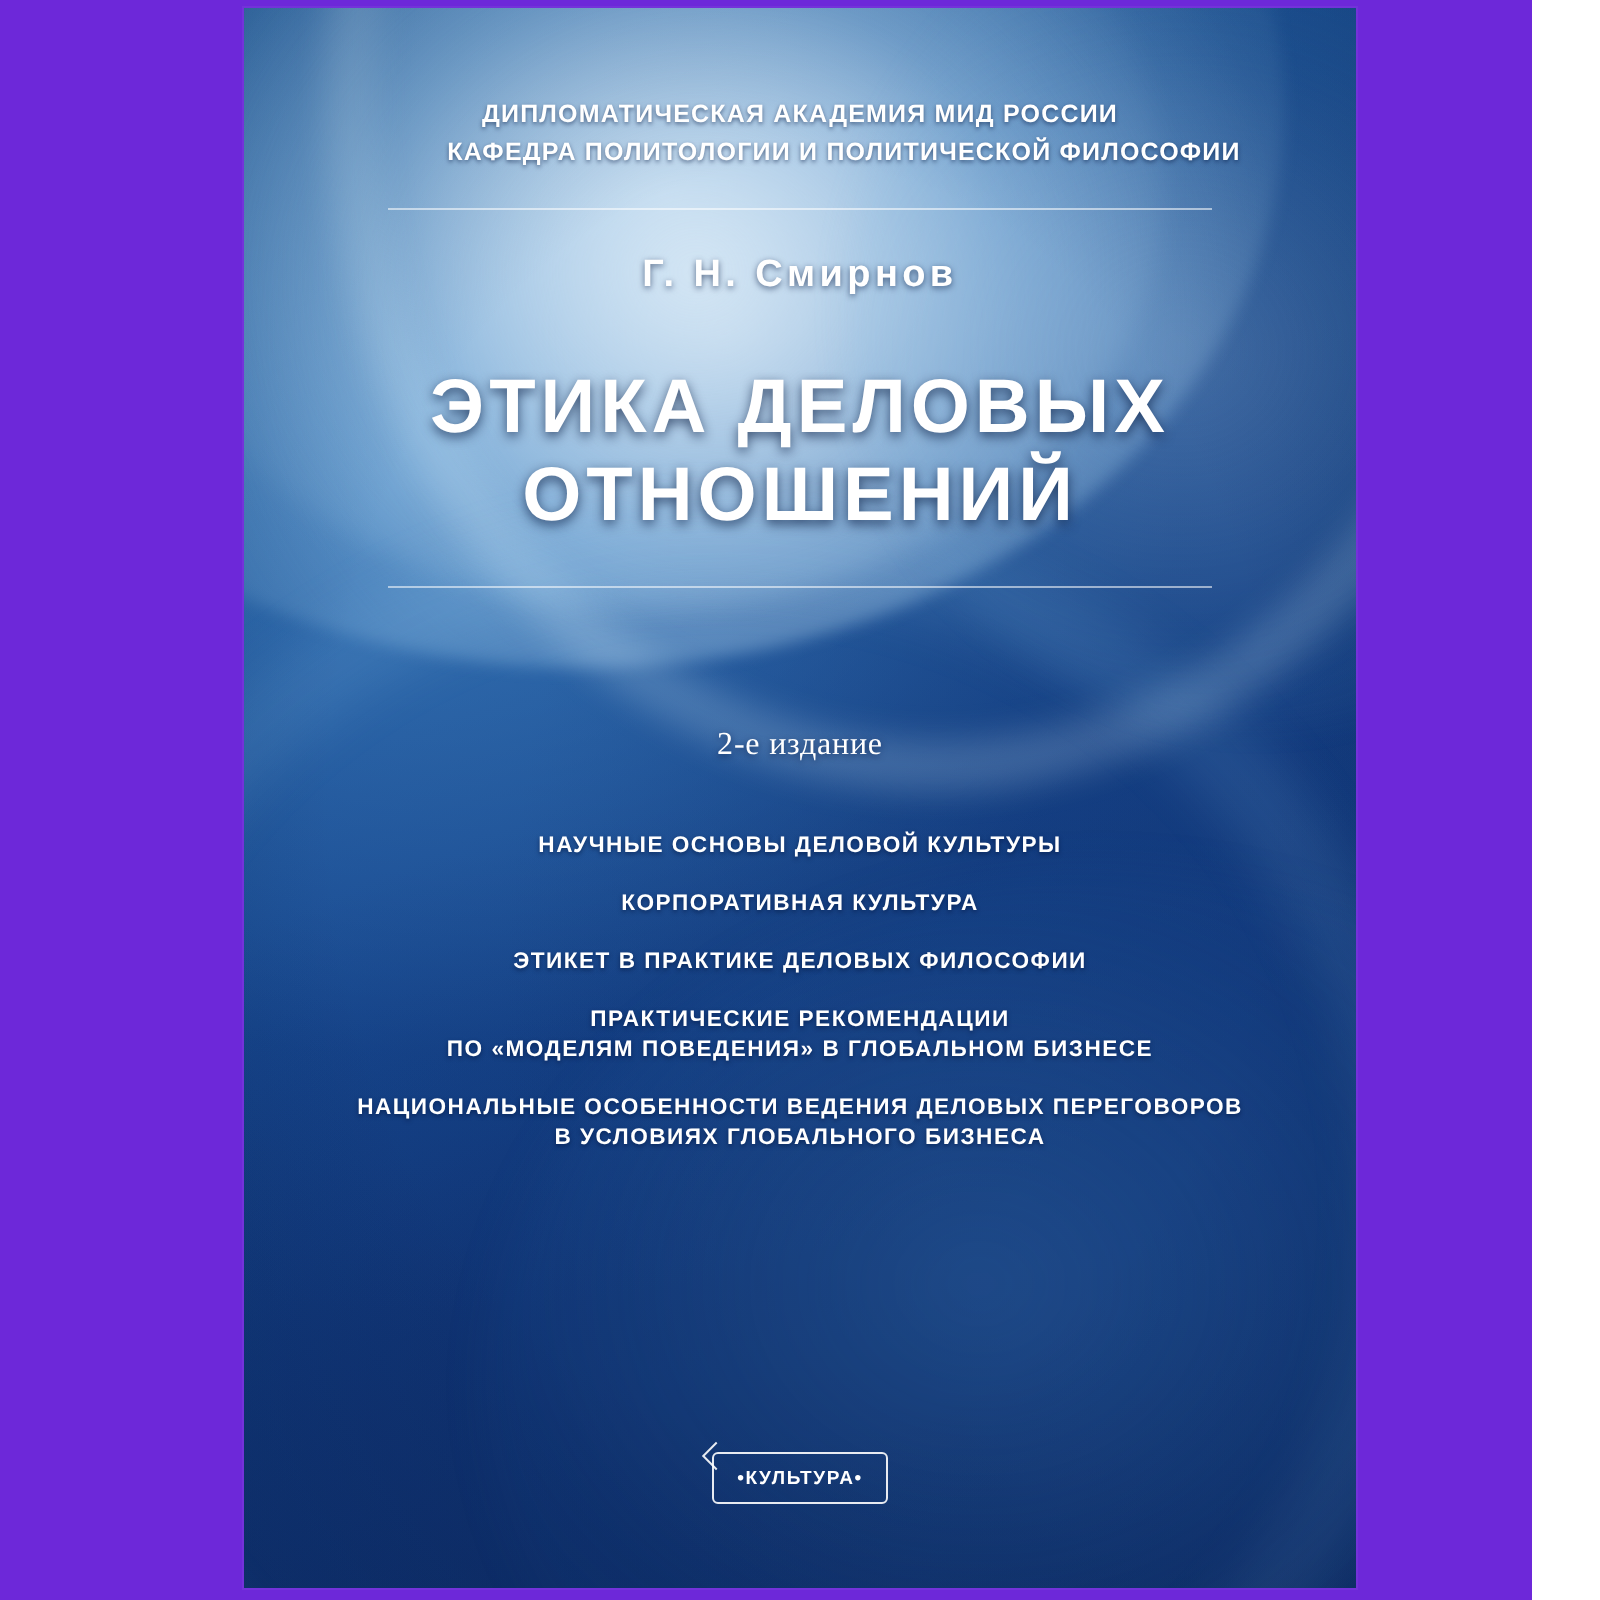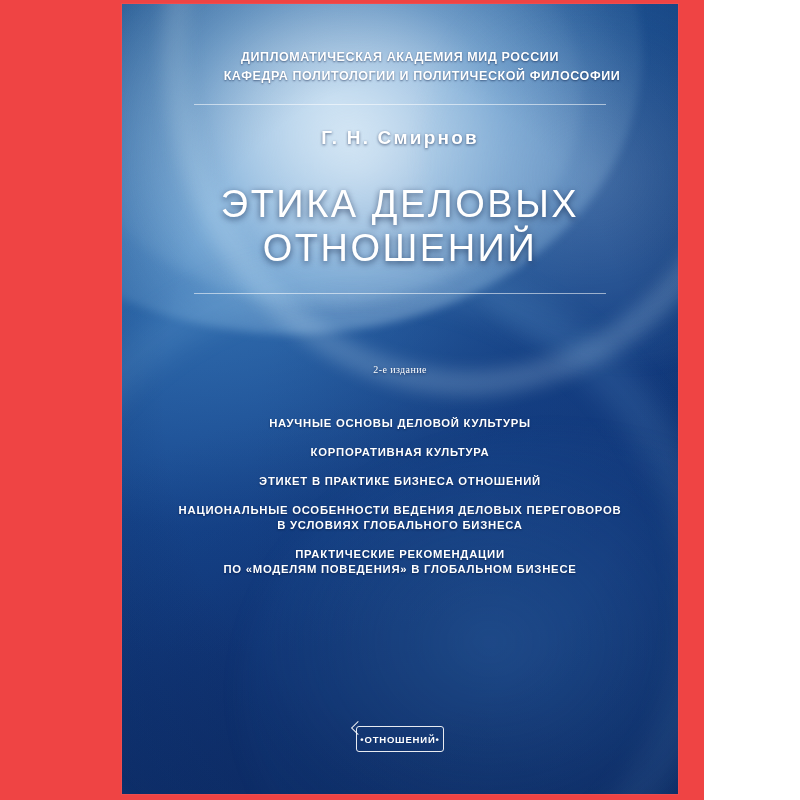--- a/index.html
+++ b/index.html
@@ -9,23 +9,23 @@
   }
   body {
     width: 800px;
     height: 800px;
     overflow: hidden;
     font-family: "Liberation Sans", sans-serif;
   }
 
   .page {
     position: relative;
-    width: 704px;
+    width: 766px;
     height: 800px;
-    background: #ef4444;
+    background: #6d28d9;
   }
 
   
   .cover {
     position: absolute;
     left: 122px;
     top: 4px;
     width: 556px;
     height: 790px;
     overflow: hidden;
@@ -128,42 +128,42 @@
     font-weight: bold;
     letter-spacing: 2.2px;
     text-shadow: 0 1px 3px rgba(0,20,60,0.6);
   }
 
   .title {
     position: absolute;
     left: 0; right: 0;
     top: 178px;
     font-size: 38px;
-    font-weight: normal;
+    font-weight: bold;
     letter-spacing: 2.5px;
     line-height: 44px;
     text-shadow: 0 2px 6px rgba(0,18,55,0.65);
   }
   .title .l2 { display: block; }
 
   .kind {
     position: absolute;
     left: 0; right: 0;
     top: 313px;
     font-size: 17px;
     font-weight: bold;
     letter-spacing: 5px;
     text-shadow: 0 1px 3px rgba(0,20,60,0.6);
   }
 
   .edition {
     position: absolute;
     left: 0; right: 0;
     top: 360px;
-    font-size: 10px;
+    font-size: 16px;
     font-family: "Liberation Serif", serif;
     letter-spacing: 0.4px;
     text-shadow: 0 1px 3px rgba(0,20,60,0.6);
   }
 
   .topics {
     position: absolute;
     left: 40px; right: 40px;
     top: 412px;
     font-size: 11.3px;
@@ -242,32 +242,32 @@
       <div class="edition">2-е издание</div>
 
       <div class="topics">
         <div class="topic">
           <span>НАУЧНЫЕ ОСНОВЫ ДЕЛОВОЙ КУЛЬТУРЫ</span>
         </div>
         <div class="topic">
           <span>КОРПОРАТИВНАЯ КУЛЬТУРА</span>
         </div>
         <div class="topic">
-          <span>ЭТИКЕТ В ПРАКТИКЕ БИЗНЕСА ОТНОШЕНИЙ</span>
+          <span>ЭТИКЕТ В ПРАКТИКЕ ДЕЛОВЫХ ФИЛОСОФИИ</span>
+        </div>
+        <div class="topic">
+          <span>ПРАКТИЧЕСКИЕ РЕКОМЕНДАЦИИ</span>
+          <span class="l2">ПО «МОДЕЛЯМ ПОВЕДЕНИЯ» В ГЛОБАЛЬНОМ БИЗНЕСЕ</span>
         </div>
         <div class="topic">
           <span>НАЦИОНАЛЬНЫЕ ОСОБЕННОСТИ ВЕДЕНИЯ ДЕЛОВЫХ ПЕРЕГОВОРОВ</span>
           <span class="l2">В УСЛОВИЯХ ГЛОБАЛЬНОГО БИЗНЕСА</span>
         </div>
-        <div class="topic">
-          <span>ПРАКТИЧЕСКИЕ РЕКОМЕНДАЦИИ</span>
-          <span class="l2">ПО «МОДЕЛЯМ ПОВЕДЕНИЯ» В ГЛОБАЛЬНОМ БИЗНЕСЕ</span>
-        </div>
       </div>
 
       <div class="publisher">
         <span class="corner"></span>
-        <span>•ОТНОШЕНИЙ•</span>
+        <span>•КУЛЬТУРА•</span>
       </div>
 
     </div>
   </div>
 </div>
 
 </body></html>

